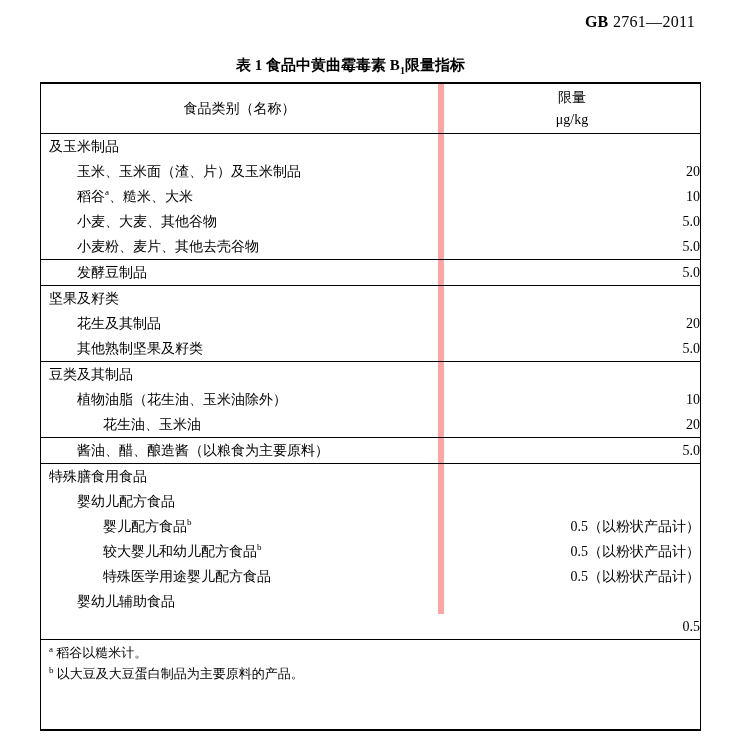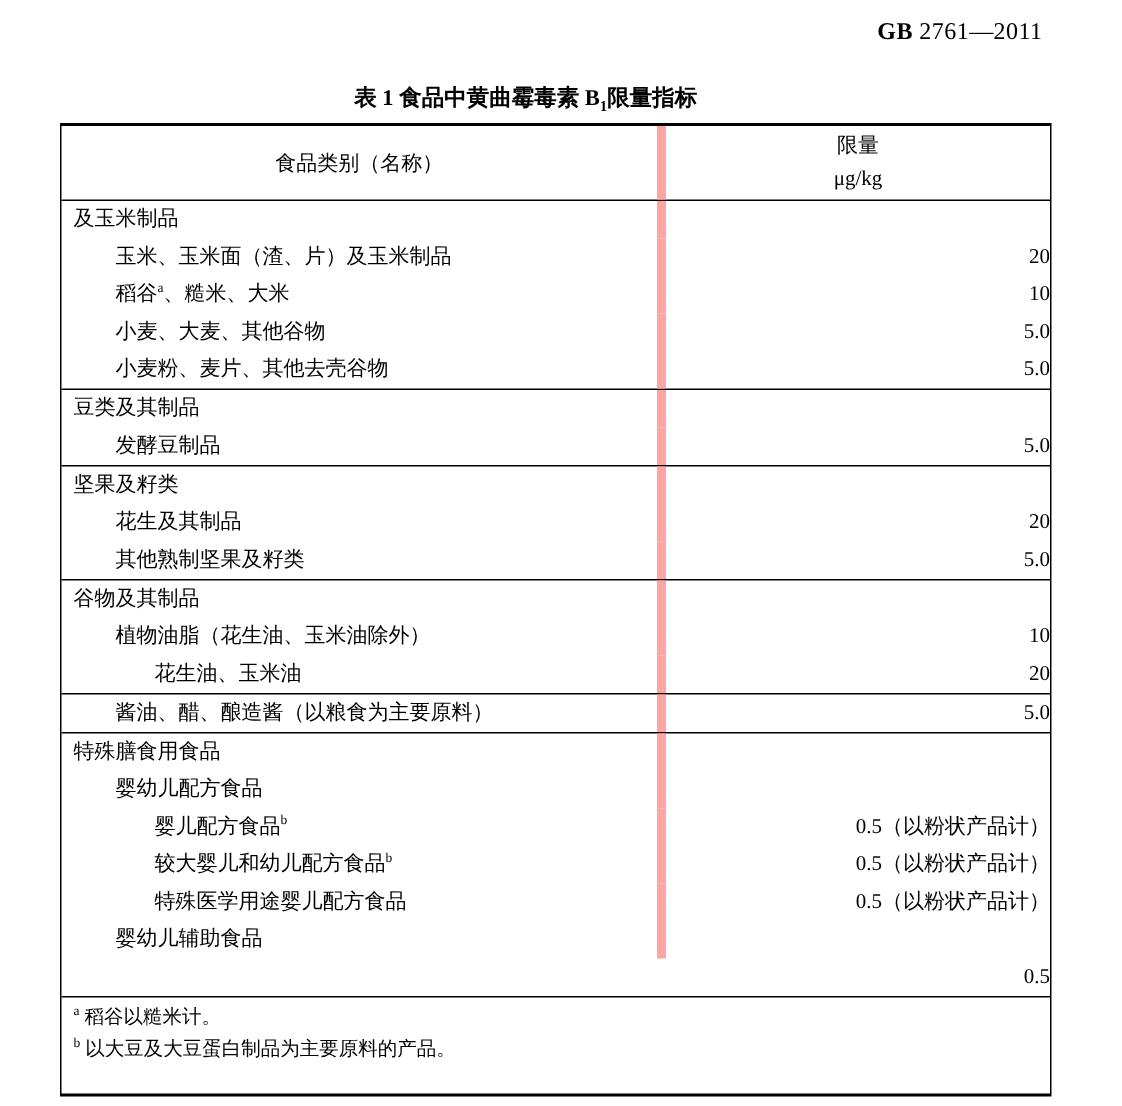--- a/index.html
+++ b/index.html
@@ -70,45 +70,41 @@
             <div class="cell name-col indent-1">小麦、大麦、其他谷物</div>
             <div class="cell value-col">5.0</div>
           </div>
           <div class="row">
             <div class="cell name-col indent-1">小麦粉、麦片、其他去壳谷物</div>
             <div class="cell value-col">5.0</div>
           </div>
         </div>
         <div class="section">
           <div class="row">
-            <div class="cell name-col indent-0">豆类及其制品</div>
-            <div class="cell value-col"></div>
-          </div>
-          <div class="row">
             <div class="cell name-col indent-1">发酵豆制品</div>
             <div class="cell value-col">5.0</div>
           </div>
         </div>
         <div class="section">
           <div class="row">
             <div class="cell name-col indent-0">坚果及籽类</div>
             <div class="cell value-col"></div>
           </div>
           <div class="row">
             <div class="cell name-col indent-1">花生及其制品</div>
             <div class="cell value-col">20</div>
           </div>
           <div class="row">
             <div class="cell name-col indent-1">其他熟制坚果及籽类</div>
             <div class="cell value-col">5.0</div>
           </div>
         </div>
         <div class="section">
           <div class="row">
-            <div class="cell name-col indent-0">谷物及其制品</div>
+            <div class="cell name-col indent-0">豆类及其制品</div>
             <div class="cell value-col"></div>
           </div>
           <div class="row">
             <div class="cell name-col indent-1">植物油脂（花生油、玉米油除外）</div>
             <div class="cell value-col">10</div>
           </div>
           <div class="row">
             <div class="cell name-col indent-2">花生油、玉米油</div>
             <div class="cell value-col">20</div>
           </div>

